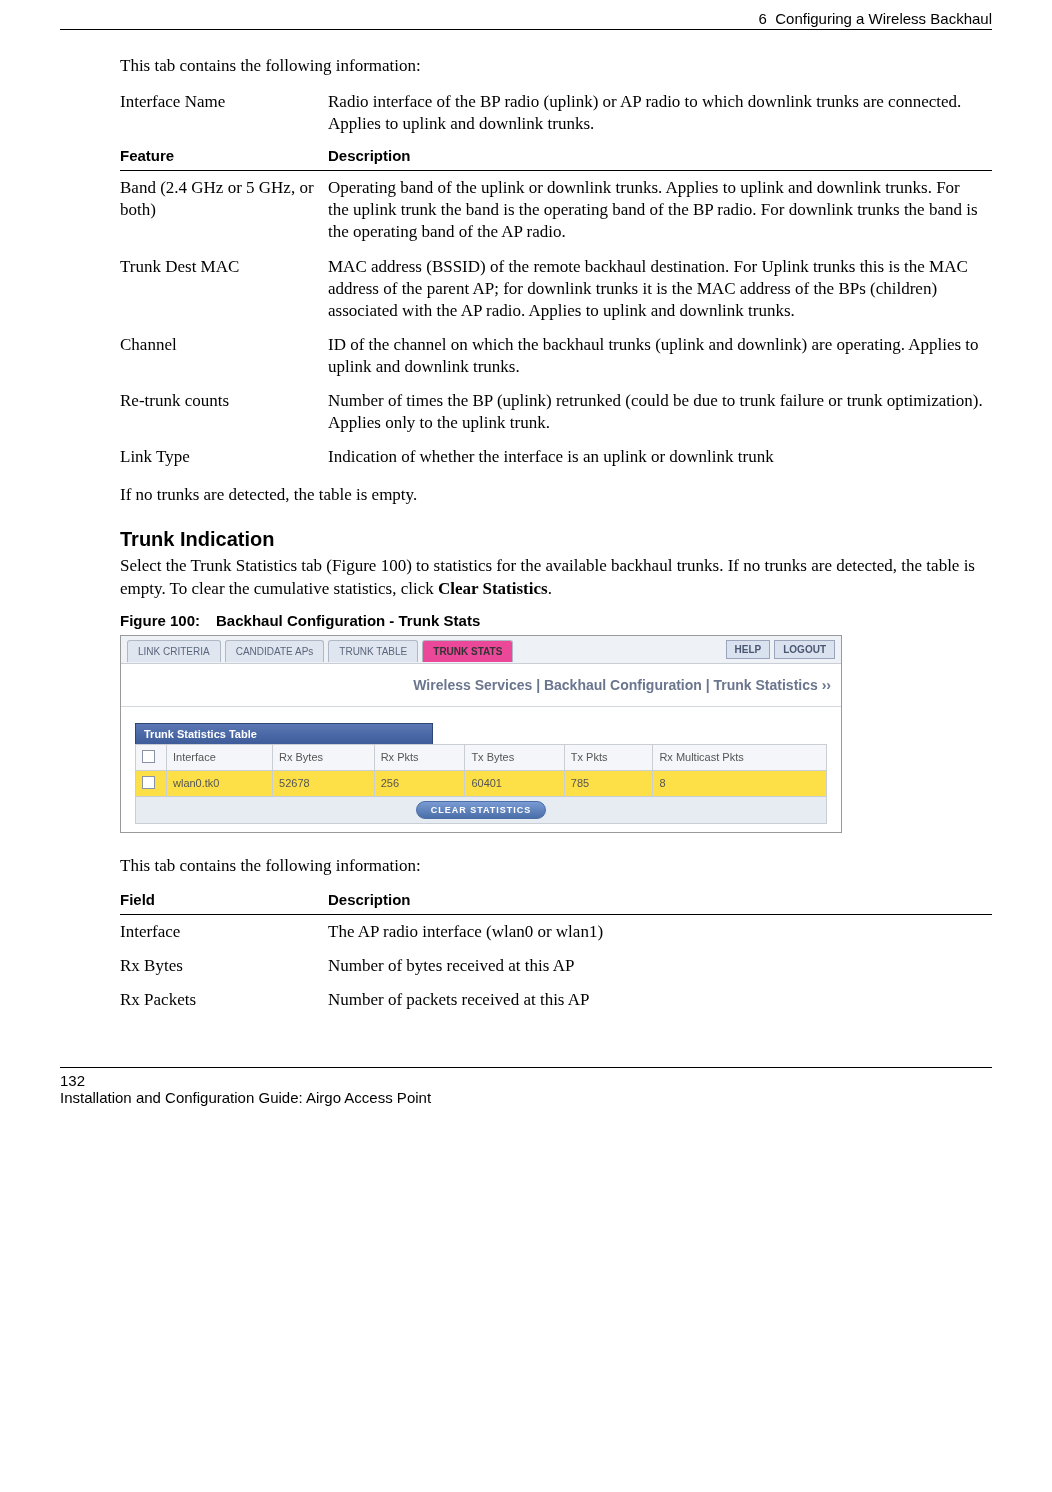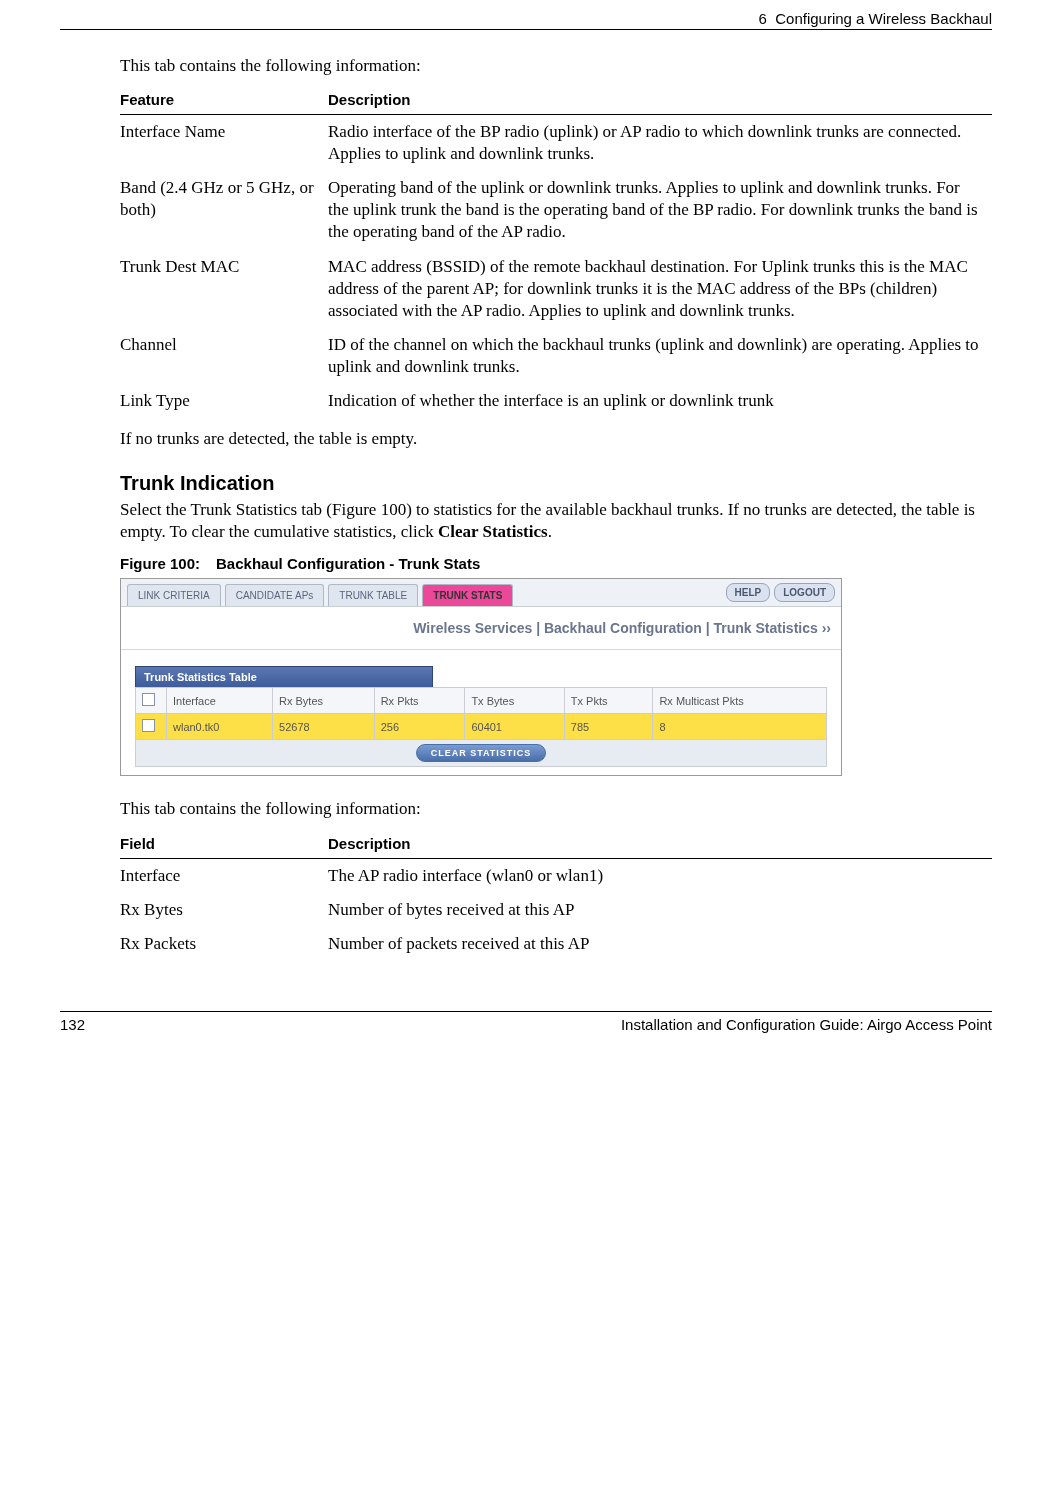--- a/index.html
+++ b/index.html
@@ -110,21 +110,21 @@
     display: flex;
     gap: 4px;
     padding-bottom: 4px;
   }
   .btn-small {
     background: #dbe2ef;
     border: 1px solid #9aa5bc;
     color: #4a5770;
     font-size: 10px;
     padding: 3px 8px;
-    border-radius: 8px;
+    border-radius: 0;
     font-weight: bold;
   }
   .crumb {
     background: #fff;
     color: #6a768e;
     font-weight: bold;
     font-size: 14px;
     padding: 13px 10px;
     border-bottom: 1px solid #d4d8e0;
     text-align: right;
@@ -198,20 +198,21 @@
     border-radius: 10px;
   }
   .footer-row {
     display: flex;
     justify-content: space-between;
     border-top: 1px solid #000;
     padding-top: 4px;
     margin-top: 50px;
     font-family: Arial, Helvetica, sans-serif;
     font-size: 15px;
+    flex-direction: column;
   }
 </style>
 </head>
 <body>
 
 <div class="page">
 
   <div class="header-row">
     <div class="header-left">
       <span>6</span>&nbsp;&nbsp;<span>Configuring a Wireless Backhaul</span>
@@ -219,38 +220,42 @@
   </div>
   <hr class="hr-top">
 
   <div class="body-indent">
 
     <p class="para">This tab contains the following information:</p>
 
     <table class="info">
       <tbody>
           <tr>
+        <td class="col1">Interface Name</td>
+        <td>Radio interface of the BP radio (uplink) or AP radio to which downlink trunks are connected. Applies to uplink and downlink trunks.</td>
+      </tr>
+      <tr>
         <th>Feature</th>
         <th>Description</th>
       </tr>
       <tr>
-        <td class="col1">Interface Name</td>
-        <td>Radio interface of the BP radio (uplink) or AP radio to which downlink trunks are connected. Applies to uplink and downlink trunks.</td>
-      </tr>
-      <tr>
         <td class="col1">Band (2.4 GHz or 5 GHz, or both)</td>
         <td>Operating band of the uplink or downlink trunks. Applies to uplink and downlink trunks. For the uplink trunk the band is the operating band of the BP radio. For downlink trunks the band is the operating band of the AP radio.</td>
       </tr>
       <tr>
         <td class="col1">Trunk Dest MAC</td>
         <td>MAC address (BSSID) of the remote backhaul destination. For Uplink trunks this is the MAC address of the parent AP; for downlink trunks it is the MAC address of the BPs (children) associated with the AP radio. Applies to uplink and downlink trunks.</td>
       </tr>
       <tr>
         <td class="col1">Channel</td>
         <td>ID of the channel on which the backhaul trunks (uplink and downlink) are operating. Applies to uplink and downlink trunks.</td>
+      </tr>
+      <tr>
+        <td class="col1">Re-trunk counts</td>
+        <td>Number of times the BP (uplink) retrunked (could be due to trunk failure or trunk optimization). Applies only to the uplink trunk.</td>
       </tr>
       <tr>
         <td class="col1">Link Type</td>
         <td>Indication of whether the interface is an uplink or downlink trunk</td>
       </tr>
     </tbody>
       </table>
 
     <p class="para">If no trunks are detected, the table is empty.</p>
 

